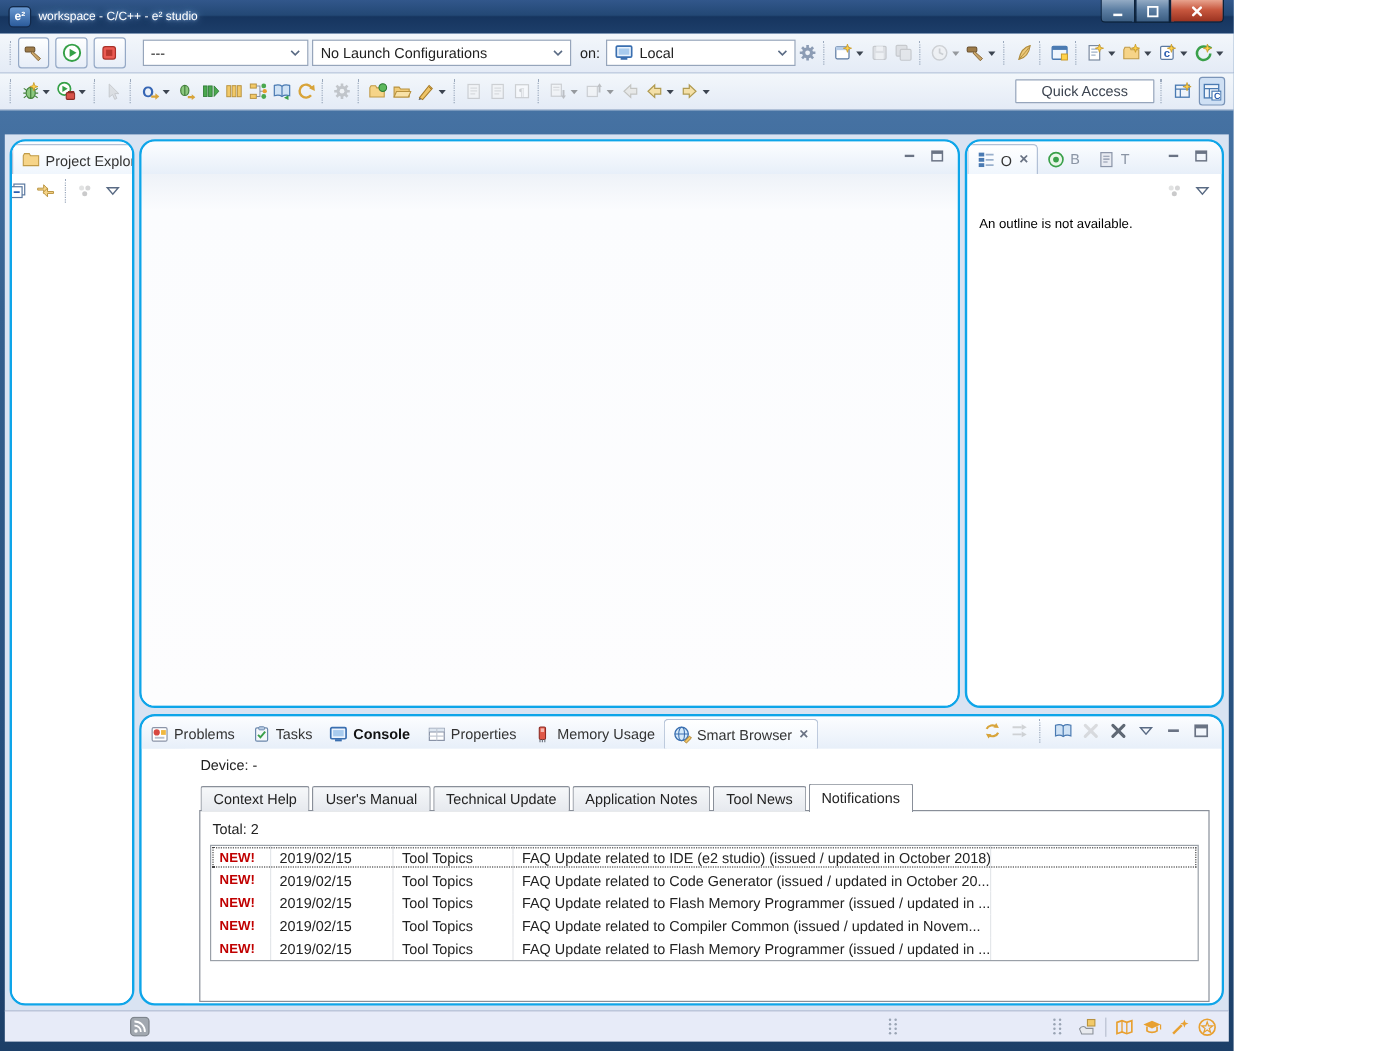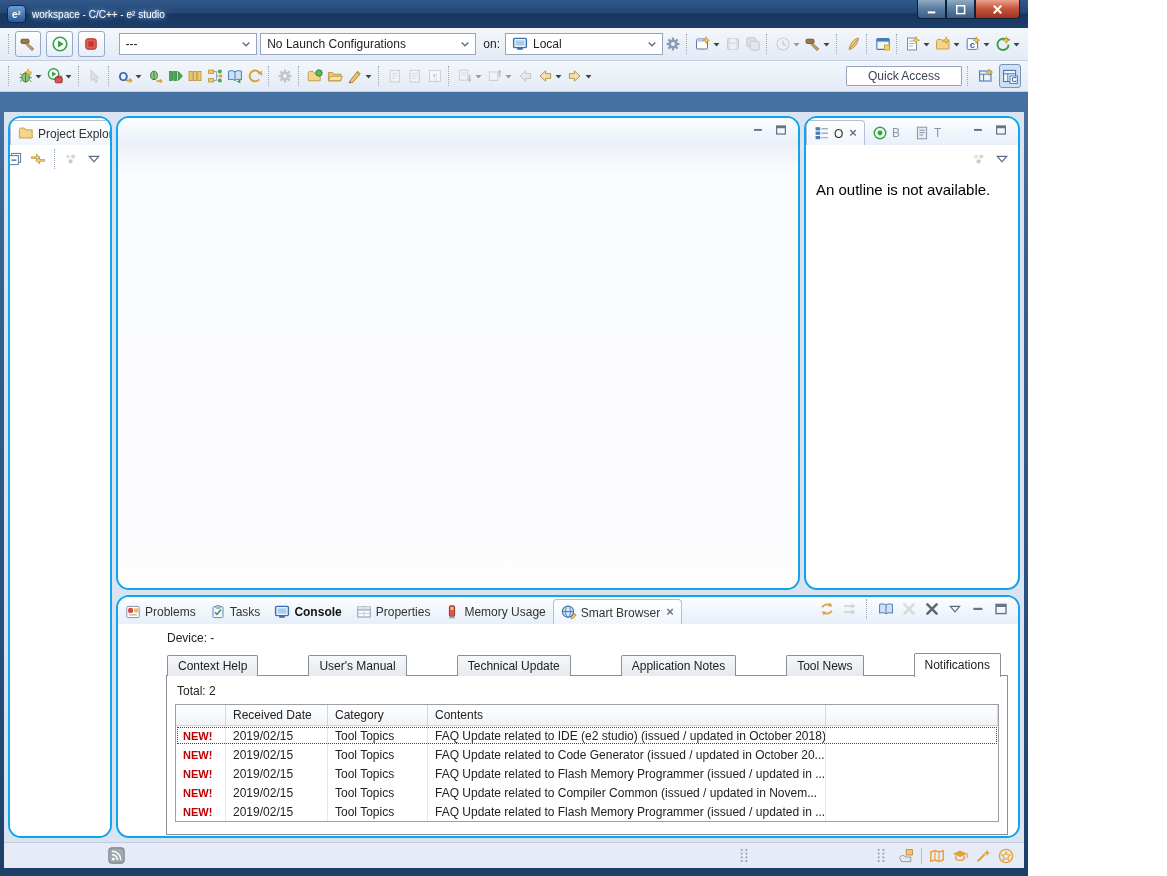--- a/index.html
+++ b/index.html
@@ -38,25 +38,25 @@
   .view-tab.active{background:linear-gradient(#ffffff,#f0f6fd);border:1px solid #b2c0d6;border-bottom:none;border-radius:4px 4px 0 0;}
   .view-tab.bold .tab-lbl{font-weight:bold;color:#111;}
   .tab-close{color:#6a7384;font-size:13px;font-weight:bold;line-height:10px;padding-left:2px;}
   .mini-toolbar{display:flex;align-items:center;justify-content:flex-end;gap:3px;padding:2px 6px 2px 0;}
   .left-panel{width:287px;}
   .right-col{flex:1;display:flex;flex-direction:column;gap:5px;}
   .top-row{height:474px;display:flex;gap:4px;}
   .editor-panel{flex:1;}
   .editor-body{flex:1;background:linear-gradient(180deg,#eef2f8 0px,#fbfcfe 30px,#fdfdfe);}
   .outline-panel{width:216px;}
-  .outline-msg{padding:8px 10px;color:#000;font-size:15px;}
+  .outline-msg{padding:8px 10px;color:#000;font-size:11px;}
   .bottom-panel{flex:1;}
   .bottom-body{flex:1;background:#fff;padding:6px 10px 0 12px;overflow:hidden;margin-left:36px;}
   .device-label{margin:1px 0 7px 1px;}
-  .subtabs{display:flex;align-items:flex-end;position:relative;z-index:2;padding-left:1px;gap:48px;}
+  .subtabs{display:flex;align-items:flex-end;position:relative;z-index:2;padding-left:1px;}
   .subtab{height:21px;padding:3px 10px 0 10px;background:linear-gradient(#f6f8fa,#e6e9ee);border:1px solid #898f99;border-bottom:none;border-radius:2px 2px 0 0;margin-right:2px;color:#222;}
   .subtab.active{height:24px;padding-top:4px;background:#fff;position:relative;top:1px;z-index:3;}
   .notif-box{border:1px solid #898f99;background:#fff;margin-top:-1px;position:relative;z-index:1;padding:8px 8px 6px 8px;height:160px;}
   .total-label{margin:0 0 6px 2px;}
   .ntable{border:1px solid #9aa0a8;width:824px;background:#fff;}
   .trow{display:grid;grid-template-columns:50px 102px 100px 398px 1fr;height:19px;align-items:center;}
   .trow.head{height:21px;background:linear-gradient(#ffffff,#f1f3f5);border-bottom:1px solid #cdd2d8;}
   .tcell{padding:0 0 0 7px;white-space:nowrap;overflow:hidden;border-right:1px solid #e4e7ea;height:100%;display:flex;align-items:center;}
   .trow.head .tcell{border-right:1px solid #d4d8dd;color:#222;}
   .tcell:last-child{border-right:none;}
@@ -766,27 +766,20 @@
               <span class="subtab">Context Help</span>
               <span class="subtab">User's Manual</span>
               <span class="subtab">Technical Update</span>
               <span class="subtab">Application Notes</span>
               <span class="subtab">Tool News</span>
               <span class="subtab active">Notifications</span>
             </div>
           <div class="notif-box">
             <div class="total-label">Total: 2</div>
             <div class="ntable" id="ntable">
-                <div class="trow head">
-                  <div class="tcell"></div>
-                  <div class="tcell">Received Date</div>
-                  <div class="tcell">Category</div>
-                  <div class="tcell">Contents</div>
-                  <div class="tcell"></div>
-                </div>
                 <div class="trow selected">
                   <div class="tcell badge">NEW!</div>
                   <div class="tcell">2019/02/15</div>
                   <div class="tcell">Tool Topics</div>
                   <div class="tcell">FAQ Update related to IDE (e2 studio) (issued / updated in October 2018)</div>
                   <div class="tcell"></div>
                 </div>
                 <div class="trow">
                   <div class="tcell badge">NEW!</div>
                   <div class="tcell">2019/02/15</div>

